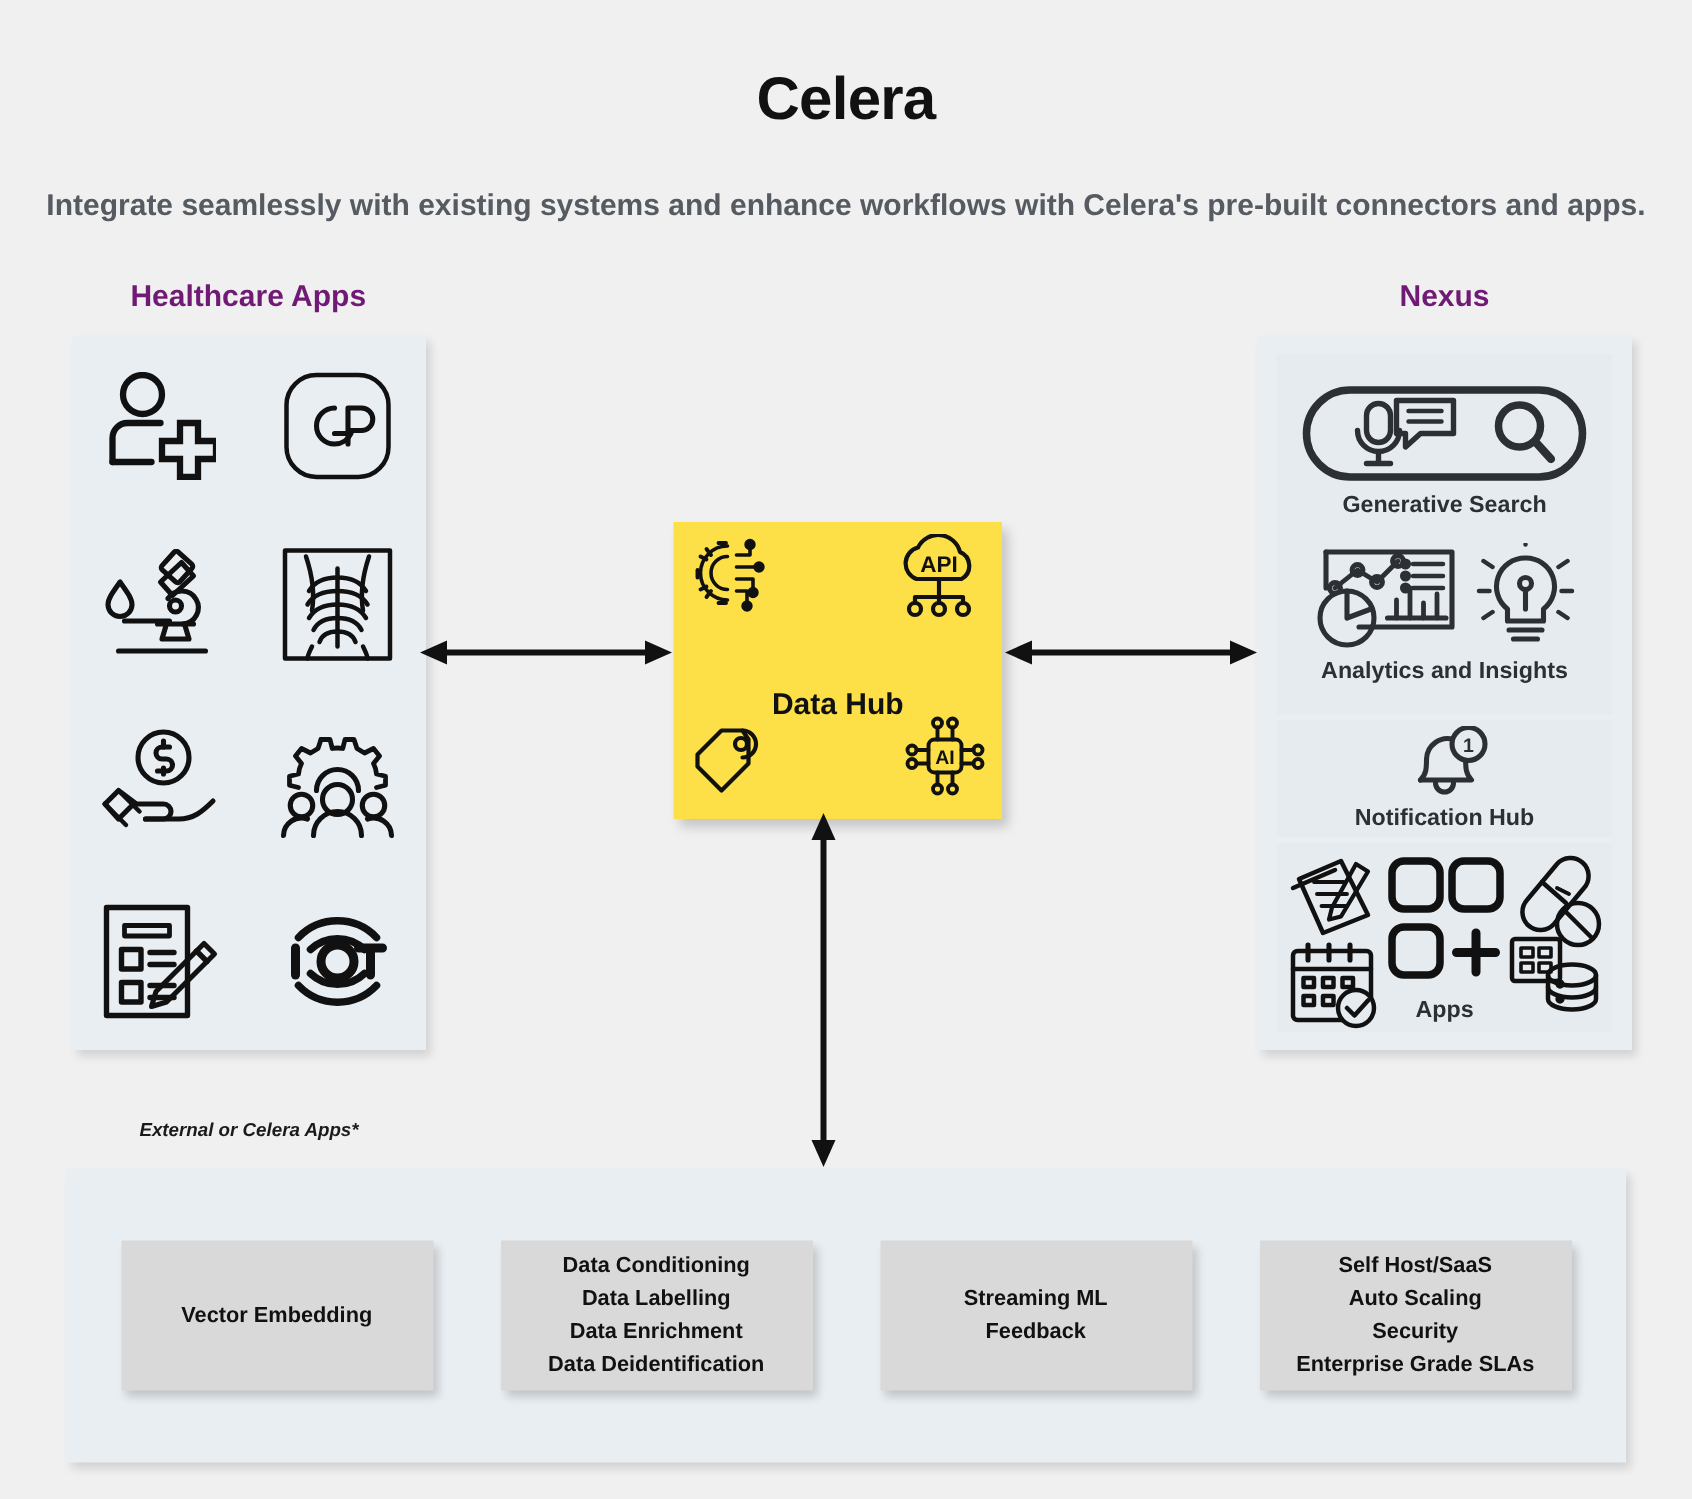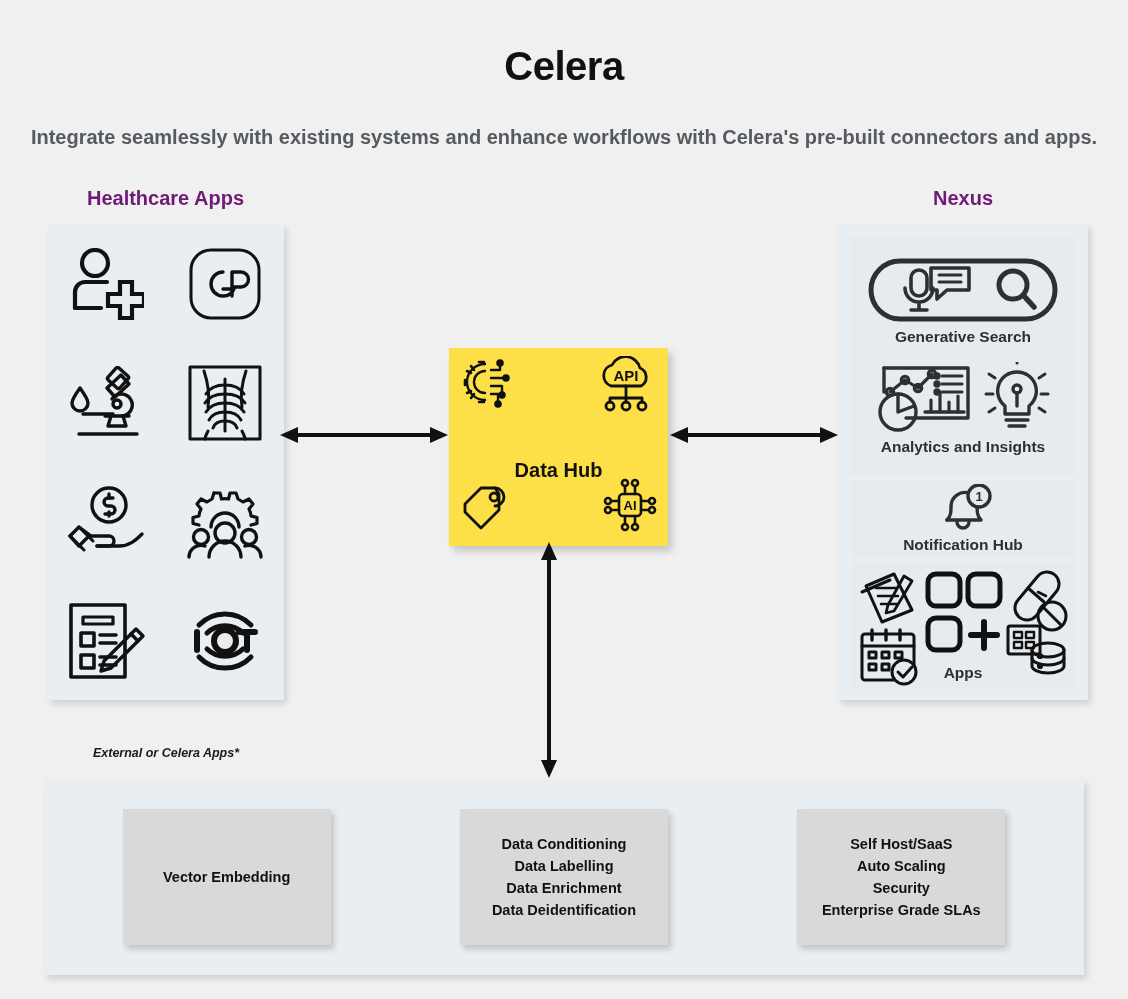--- a/index.html
+++ b/index.html
@@ -190,21 +190,21 @@
     left: 0; top: 0;
     width: 100%; height: 100%;
     display: flex;
     align-items: center;
     justify-content: space-around;
     padding: 0 14px;
     box-sizing: border-box;
   }
   .platform-box {
     width: 208px;
-    height: 136px;
+    height: 100px;
     background: #d9d9d9;
     box-shadow: 3px 4px 6px rgba(0,0,0,0.18);
     display: flex;
     flex-direction: column;
     align-items: center;
     justify-content: center;
     text-align: center;
     font-size: 14.5px;
     font-weight: 700;
     color: #111;
@@ -552,20 +552,24 @@
       <span class="platform-line">Vector Embedding</span>
     </div>
 
     <div class="platform-box">
       <span class="platform-line">Data Conditioning</span>
       <span class="platform-line">Data Labelling</span>
       <span class="platform-line">Data Enrichment</span>
       <span class="platform-line">Data Deidentification</span>
     </div>
 
+    <div class="platform-box">
+      <span class="platform-line">Streaming ML</span>
+      <span class="platform-line">Feedback</span>
+    </div>
 
     <div class="platform-box">
       <span class="platform-line">Self Host/SaaS</span>
       <span class="platform-line">Auto Scaling</span>
       <span class="platform-line">Security</span>
       <span class="platform-line">Enterprise Grade SLAs</span>
     </div>
 
   </div>
 </div>

